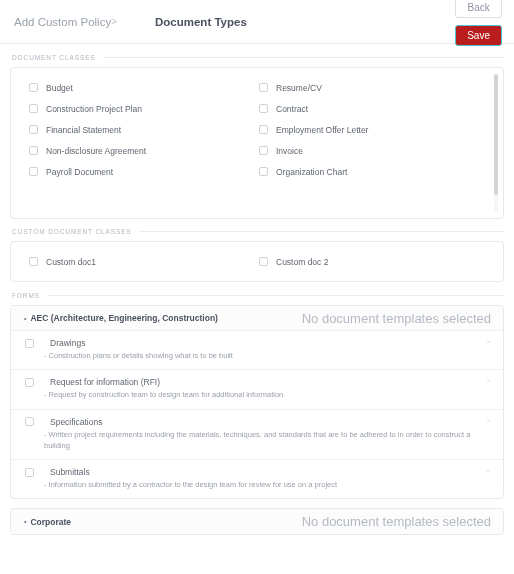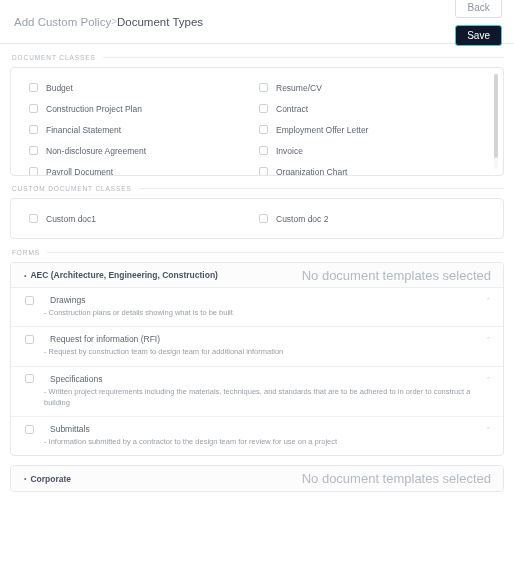--- a/index.html
+++ b/index.html
@@ -28,21 +28,21 @@
     padding: 0 12px 0 14px;
     background: #fff;
   }
   .breadcrumb {
     display: flex;
     align-items: center;
     font-size: 11.5px;
   }
   .crumb-parent { color: #9aa2ad; font-weight: 400; }
   .crumb-sep { color: #c2c8d0; font-size: 10px; }
-  .crumb-current { color: #4a5160; font-weight: 400; }
+  .crumb-current { color: #4a5160; font-weight: 700; margin-left: 38px; }
   .header-actions {
     margin-left: auto;
     display: flex;
     align-items: center;
     gap: 7px;
     flex-direction: column;
   }
   .btn {
     font-family: "Liberation Sans", sans-serif;
     font-size: 10px;
@@ -88,21 +88,21 @@
   }
 
   .panel {
     border: 1px solid #e6e8eb;
     border-radius: 4px;
     background: #ffffff;
   }
 
   
   .doc-classes {
-    height: 109px;
+    height: 152px;
     position: relative;
     overflow: hidden;
     padding: 9px 0 8px 0;
   }
   .cols {
     display: grid;
     grid-template-columns: 1fr 1fr;
     column-gap: 0;
     row-gap: 0;
     padding: 0 14px 0 18px;
@@ -216,21 +216,21 @@
 <div class="page">
 
   <div class="header">
     <div class="breadcrumb">
       <span class="crumb-parent">Add Custom Policy</span>
       <span class="crumb-sep">&gt;</span>
       <span class="crumb-current">Document Types</span>
     </div>
     <div class="header-actions">
       <button class="btn btn-back">Back</button>
-      <button class="btn btn-save" style="background: #0f172a; border-color: rgb(79, 195, 208);">Save</button>
+      <button class="btn btn-save" style="background: #b91c1c; border-color: rgb(79, 195, 208);">Save</button>
     </div>
   </div>
 
   <div class="body">
 
     <div class="section-label">
       <span>DOCUMENT CLASSES</span>
       <span class="rule"></span>
     </div>
 

